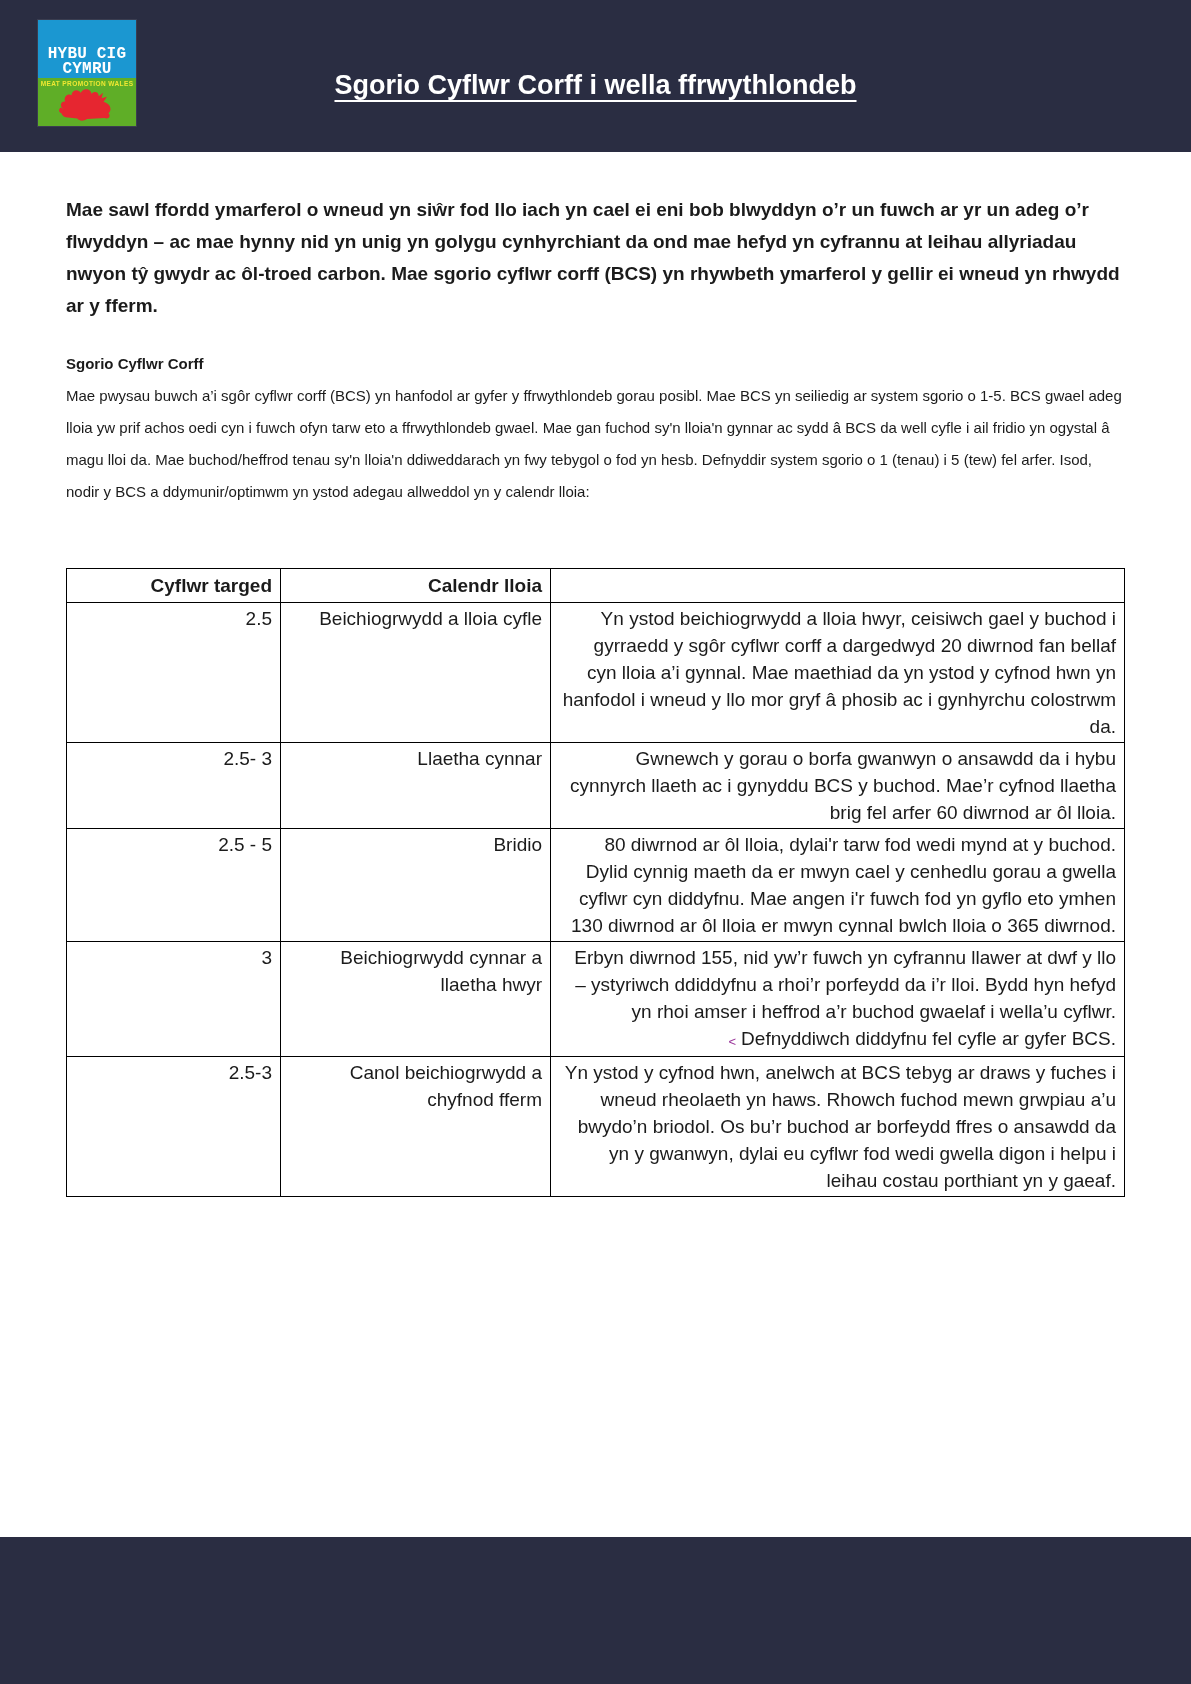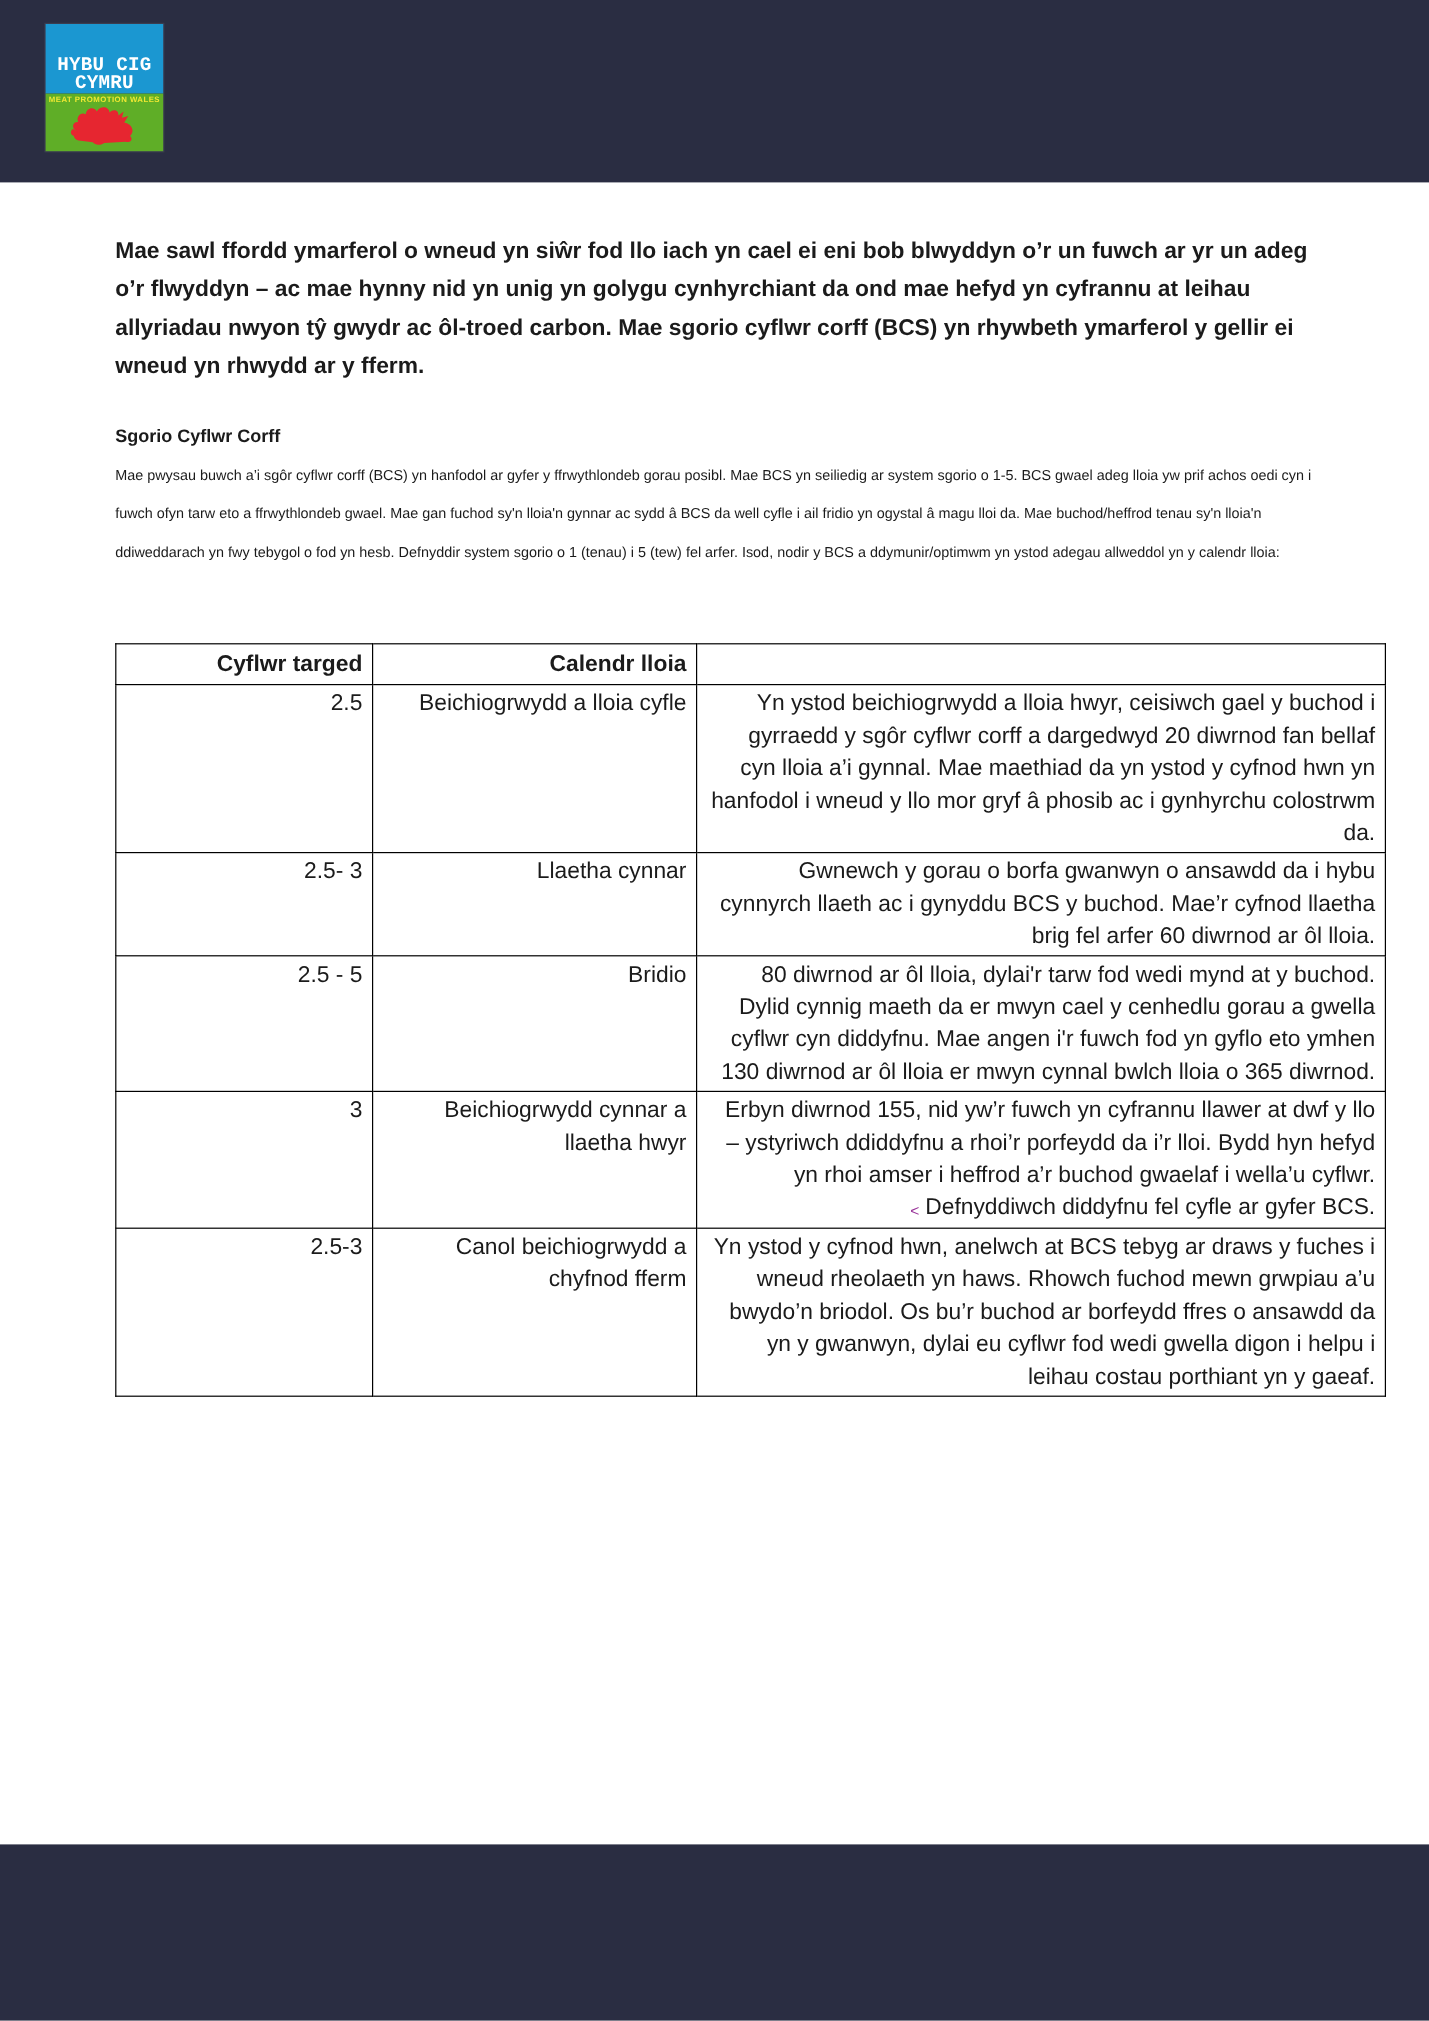--- a/index.html
+++ b/index.html
@@ -18,24 +18,24 @@
   .logo-green { background:#5fae27; flex:1; display:flex; flex-direction:column; align-items:center; }
   .logo-tagline { color:#f0e832; font-size:6.5px; font-weight:bold; letter-spacing:0.4px; padding-top:2px; white-space:nowrap; }
   .dragon-svg { width:74px; height:34px; margin-top:1px; }
 
   .page-title {
     position:absolute; left:0; right:0; top:70px; text-align:center;
     color:#ffffff; font-size:27px; font-weight:bold;
     text-decoration:underline; text-underline-offset:6px; text-decoration-thickness:2px;
   }
 
-  .content { padding:0 96px; }
+  .content { padding:0 66px; }
   .intro { font-weight:bold; font-size:19px; line-height:32px; margin-top:42px; }
   .section-heading { font-weight:bold; font-size:15px; line-height:32px; margin-top:26px; }
-  .section-body { font-size:12px; line-height:32px; }
+  .section-body { font-size:15px; line-height:32px; }
 
   table.bcs { border-collapse:collapse; margin-top:60px; width:1058px; table-layout:fixed; }
   .bcs th, .bcs td {
     border:1.5px solid #000;
     font-size:19px; line-height:27px;
     text-align:right; vertical-align:top;
     padding:2px 8px;
   }
   .bcs th { font-weight:bold; padding:3px 8px; height:34px; vertical-align:middle; }
   .change-marker { color:#993399; font-size:13px; margin:0 5px 0 7px; position:relative; top:1px; }
@@ -50,20 +50,21 @@
       <span class="logo-line">CYMRU</span>
     </div>
     <div class="logo-green">
       <span class="logo-tagline">MEAT PROMOTION WALES</span>
       <svg class="dragon-svg" viewBox="0 0 120 70" aria-hidden="true">
         <path fill="#e62630" d="M16 60 C7 58 4 48 12 43 C3 39 5 27 15 28 C11 19 20 10 28 15 C29 4 42 1 47 10 C53 -1 68 1 69 12 C75 5 85 8 84 17 L93 10 L90 21 L101 18 L94 29 C107 31 113 44 104 52 C110 57 105 65 96 62 L60 64 C52 69 44 68 40 63 Z"></path>
         <path fill="#e62630" d="M10 52 C2 52 0 44 6 40 L14 44 Z"></path>
       </svg>
     </div>
   </div>
+  <div class="page-title">Sgorio Cyflwr Corff i wella ffrwythlondeb</div>
 </div>
 
 <div class="content">
   <p class="intro">Mae sawl  ffordd ymarferol o wneud yn siŵr fod llo iach yn cael ei eni bob blwyddyn o’r un fuwch ar yr un adeg o’r flwyddyn – ac mae hynny nid yn unig yn golygu cynhyrchiant da ond mae hefyd yn cyfrannu at leihau allyriadau nwyon tŷ gwydr ac ôl-troed carbon. Mae sgorio cyflwr corff (BCS) yn rhywbeth ymarferol y gellir ei wneud yn rhwydd ar y fferm.</p>
 
   <p class="section-heading">Sgorio Cyflwr Corff</p>
   <p class="section-body">Mae pwysau buwch a’i sgôr cyflwr corff (BCS) yn hanfodol ar gyfer y ffrwythlondeb gorau posibl. Mae BCS yn seiliedig ar system sgorio o 1-5.  BCS gwael adeg lloia yw prif achos oedi cyn i fuwch ofyn tarw eto a ffrwythlondeb gwael. Mae gan fuchod sy'n lloia'n gynnar ac sydd â BCS da well cyfle i ail fridio yn ogystal â magu lloi da. Mae buchod/heffrod tenau sy'n lloia'n ddiweddarach yn fwy tebygol o fod yn hesb. Defnyddir system sgorio o 1 (tenau) i 5 (tew) fel arfer.  Isod, nodir y  BCS a ddymunir/optimwm yn ystod adegau allweddol yn y calendr lloia:</p>
 
   <table class="bcs">
     <colgroup>

